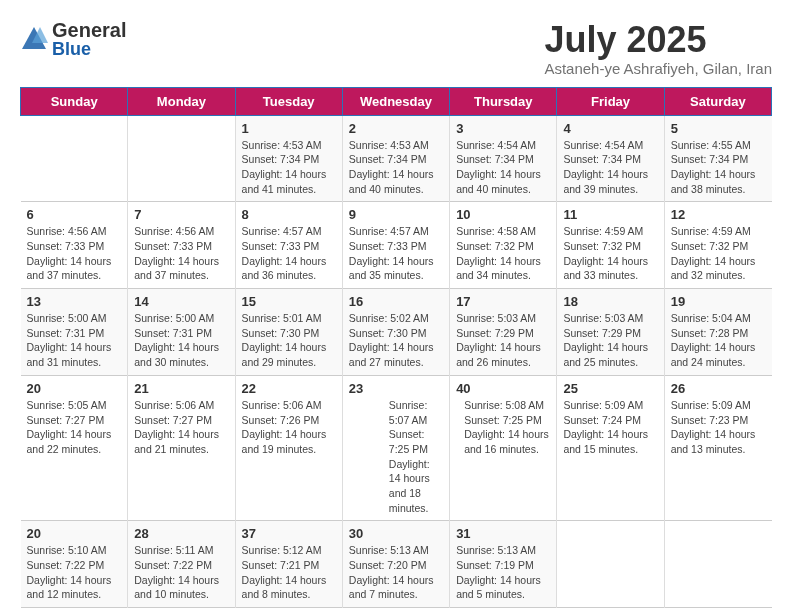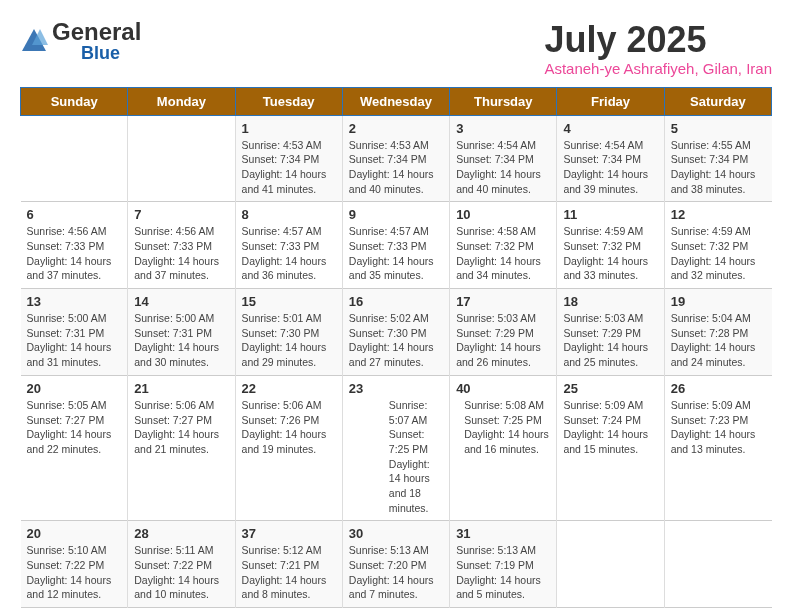--- a/index.html
+++ b/index.html
@@ -19,54 +19,53 @@
     .logo {
       display: flex;
       align-items: center;
     }
     .logo-text {
       display: flex;
       flex-direction: column;
       line-height: 1;
     }
     .logo-general {
-      font-size: 24px;
+      font-size: 20px;
       font-weight: bold;
       color: #333;
     }
     .logo-blue {
       font-size: 18px;
       font-weight: bold;
       color: #1a5fa8;
-      margin-left: 29px;
     }
     .logo-icon {
       width: 28px;
       height: 28px;
       margin-right: 4px;
     }
     .title-section {
     }
     .month-title {
       font-size: 36px;
       font-weight: bold;
       color: #333;
       line-height: 1.1;
     }
     .subtitle {
       font-size: 15px;
-      color: #ec4899;
+      color: #737373;
     }
     table {
       width: 100%;
       border-collapse: collapse;
       font-size: 11px;
     }
     thead tr th {
-      background-color: #a16207;
+      background-color: #be185d;
       color: #fff;
       text-align: center;
       padding: 6px 4px;
       font-size: 13px;
       font-weight: bold;
       border: 1px solid #2a72b8;
     }
     tbody tr {
       border-bottom: 1px solid #ccc;
     }

